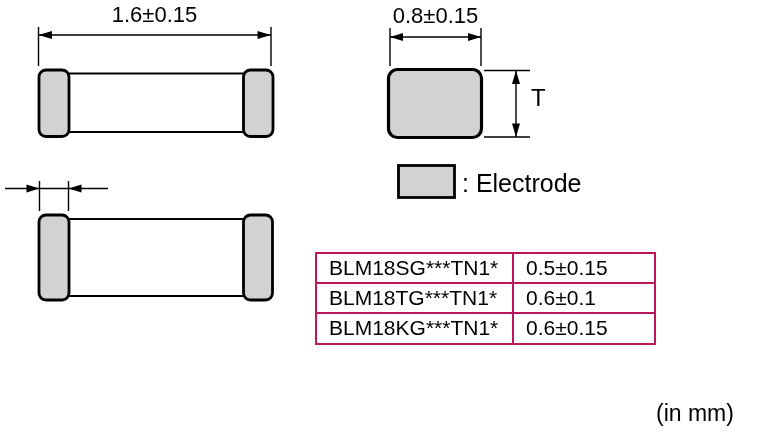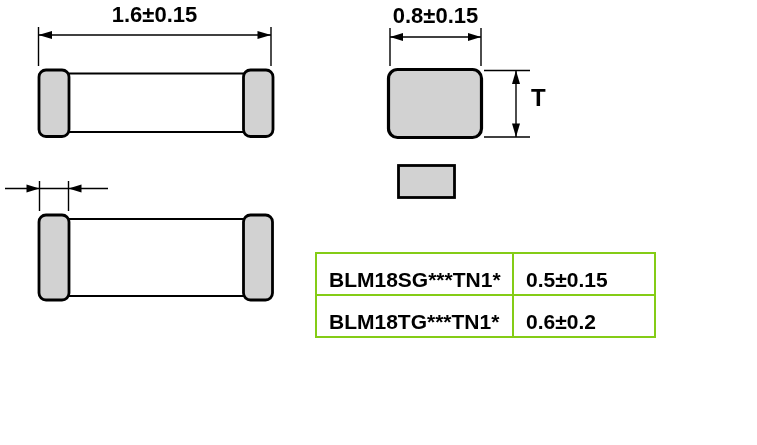--- a/index.html
+++ b/index.html
@@ -8,21 +8,20 @@
     background: #ffffff;
   }
   .page {
     position: relative;
     width: 757px;
     height: 445px;
     background: #ffffff;
     font-family: "Liberation Sans", sans-serif;
     color: #000000;
     overflow: hidden;
-    font-weight: bold;
   }
   .art {
     position: absolute;
     left: 0;
     top: 0;
   }
   .label {
     position: absolute;
     white-space: nowrap;
     color: #000000;
@@ -40,24 +39,24 @@
   #legend-label      { left: 462px; top: 169px; font-size: 25px; }
   #unit-note         { left: 656px; top: 400px; font-size: 23px; }
 
   table.thickness {
     position: absolute;
     left: 315px;
     top: 252px;
     border-collapse: collapse;
   }
   table.thickness td {
-    border: 2px solid #84cc16;
+    border: 2px solid #be185d;
     font-size: 21px;
     height: 28.2px;
-    padding: 12px 6px 0 12px;
+    padding: 0 6px 0 12px;
     vertical-align: middle;
   }
   td.part-col { width: 177px; }
   td.val-col  { width: 122px; }
 </style>
 </head>
 <body>
 
 <div class="page">
 
@@ -102,28 +101,34 @@
     <rect x="398.5" y="165.5" width="56" height="32" fill="#d2d2d2" stroke="#000" stroke-width="2.8"></rect>
   </svg>
 
   <div class="label dim-label centered" id="length-dim-label">1.6±0.15</div>
 
   <div class="label dim-label centered" id="width-dim-label">0.8±0.15</div>
 
 
   <div class="label" id="t-label">T</div>
 
+  <div class="label" id="legend-label">: Electrode</div>
 
+  <div class="label" id="unit-note">(in mm)</div>
 
   <table class="thickness">
     <tbody>
       <tr>
         <td class="part-col">BLM18SG***TN1*</td>
         <td class="val-col">0.5±0.15</td>
       </tr>
       <tr>
         <td class="part-col">BLM18TG***TN1*</td>
-        <td class="val-col">0.6±0.2</td>
+        <td class="val-col">0.6±0.1</td>
+      </tr>
+      <tr>
+        <td class="part-col">BLM18KG***TN1*</td>
+        <td class="val-col">0.6±0.15</td>
       </tr>
     </tbody>
   </table>
 
 </div>
 
 </body></html>

